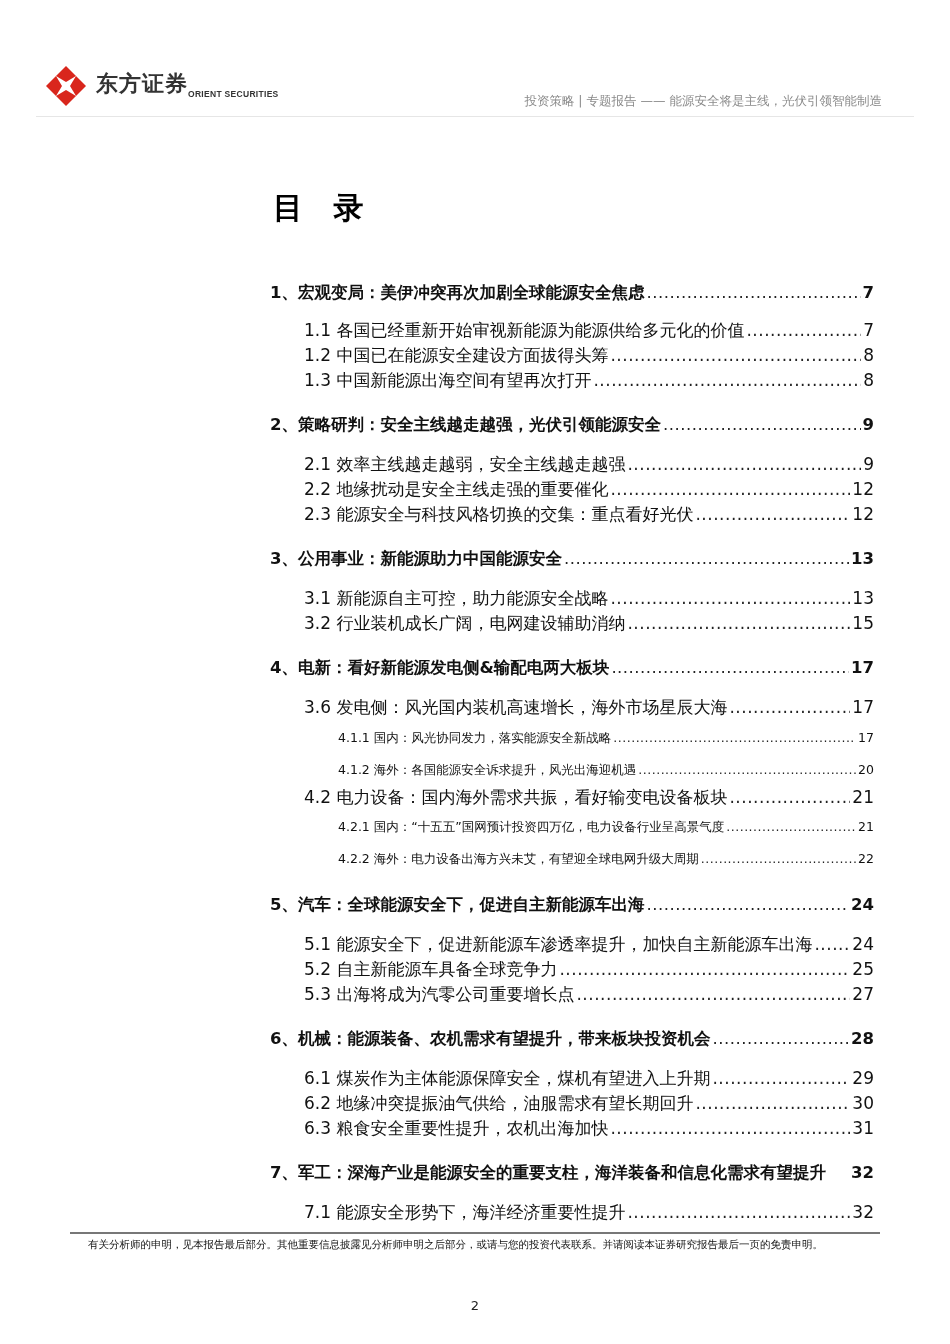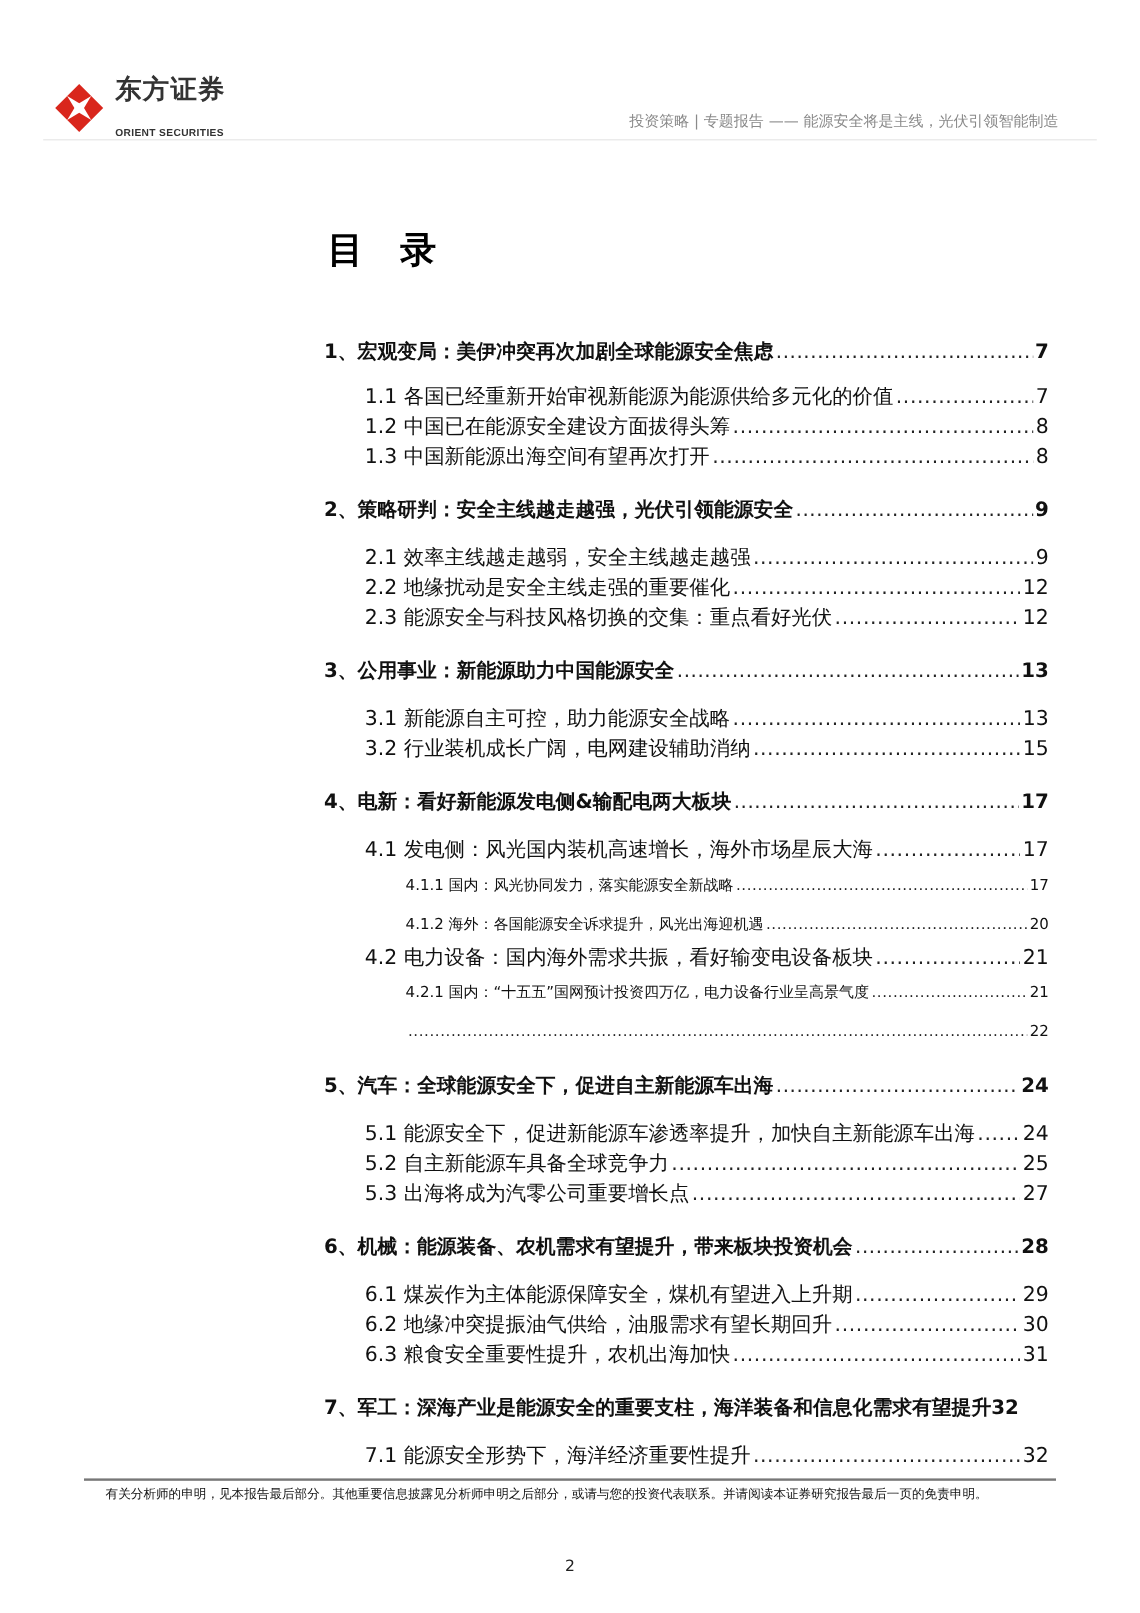--- a/index.html
+++ b/index.html
@@ -1,34 +1,34 @@
 <!DOCTYPE html>
 <html><head>
 <meta charset="utf-8">
 <style>
   html, body { margin: 0; padding: 0; background: #ffffff; }
   body { width: 950px; height: 1344px; position: relative; overflow: hidden;
          font-family: "DejaVu Sans", "Liberation Sans", sans-serif; color: #111; }
   .logo { position: absolute; left: 44px; top: 64px; display: flex; align-items: center; }
   .logo-mark { width: 44px; height: 44px; position: relative; }
-  .logo-text { margin-left: 8px; display: flex; flex-direction: column; }
+  .logo-text { margin-left: 8px; display: flex; flex-direction: row; }
   .logo-cn { font-size: 22px; font-weight: bold; color: #333; letter-spacing: 1px; line-height: 24px; }
   .logo-en { font-size: 8.5px; font-weight: bold; color: #333; letter-spacing: 0.3px; line-height: 12px; font-family: "Liberation Sans", sans-serif; margin-top: 16px; }
   .header-line { position: absolute; left: 36px; right: 36px; top: 116px; height: 1px; background: #e6e6e6; }
   .header-title { position: absolute; right: 68px; top: 93px; font-size: 12.5px; color: #8a8a8a; white-space: nowrap; text-align: right; }
 
   .toc-title { position: absolute; left: 273px; top: 188px; font-size: 30px; font-weight: bold; color: #000000; letter-spacing: 10px; }
 
   .toc { position: absolute; left: 270px; width: 604px; top: 0; }
   .row { position: absolute; display: flex; align-items: baseline; white-space: nowrap; }
   .row .lbl { flex: 0 0 auto; }
   .row .dots { flex: 1 1 auto; overflow: hidden; margin: 0 2px; color: #222; }
   .row .dots::before { content: "........................................................................................................................................................................................................................................"; letter-spacing: 0.5px; }
   .row .pg { flex: 0 0 auto; }
-  .l1 { font-size: 16.5px; font-weight: bold; left: 0; right: 0; }
+  .l1 { font-size: 16.5px; font-weight: bold; left: 0; right: 0; justify-content: space-between; }
   .l2 { font-size: 17px; left: 34px; right: 0; }
   .l3 { font-size: 12.5px; left: 68px; right: 0; }
   .l1 .dots::before { font-weight: normal; }
 
   .footer-line { position: absolute; left: 70px; right: 70px; top: 1232px; height: 2px; background: #777; }
   .footer-text { position: absolute; left: 88px; top: 1238px; font-size: 10.5px; color: #111; white-space: nowrap; }
   .page-num { position: absolute; left: 0; right: 0; top: 1298px; text-align: center; font-size: 13px; color: #222; }
 </style>
 </head>
 <body>
@@ -113,21 +113,21 @@
       <span class="dots"></span>
       <span class="pg">15</span>
     </div>
 
   <div class="row l1" style="top:657px">
       <span class="lbl">4、电新：看好新能源发电侧&amp;输配电两大板块</span>
       <span class="dots"></span>
       <span class="pg">17</span>
     </div>
   <div class="row l2" style="top:696px">
-      <span class="lbl">4.1 发电侧：风光国内装机高速增长，海外市场星辰大海</span>
+      <span class="lbl">3.6 发电侧：风光国内装机高速增长，海外市场星辰大海</span>
       <span class="dots"></span>
       <span class="pg">17</span>
     </div>
   <div class="row l3" style="top:730px">
       <span class="lbl">4.1.1 国内：风光协同发力，落实能源安全新战略</span>
       <span class="dots"></span>
       <span class="pg">17</span>
     </div>
   <div class="row l3" style="top:762px">
       <span class="lbl">4.1.2 海外：各国能源安全诉求提升，风光出海迎机遇</span>
@@ -138,20 +138,21 @@
       <span class="lbl">4.2 电力设备：国内海外需求共振，看好输变电设备板块</span>
       <span class="dots"></span>
       <span class="pg">21</span>
     </div>
   <div class="row l3" style="top:819px">
       <span class="lbl">4.2.1 国内：“十五五”国网预计投资四万亿，电力设备行业呈高景气度</span>
       <span class="dots"></span>
       <span class="pg">21</span>
     </div>
   <div class="row l3" style="top:851px">
+      <span class="lbl">4.2.2 海外：电力设备出海方兴未艾，有望迎全球电网升级大周期</span>
       <span class="dots"></span>
       <span class="pg">22</span>
     </div>
 
   <div class="row l1" style="top:894px">
       <span class="lbl">5、汽车：全球能源安全下，促进自主新能源车出海</span>
       <span class="dots"></span>
       <span class="pg">24</span>
     </div>
   <div class="row l2" style="top:933px">

